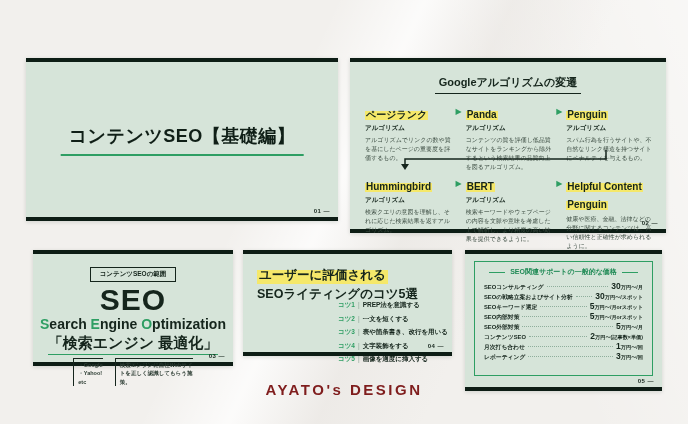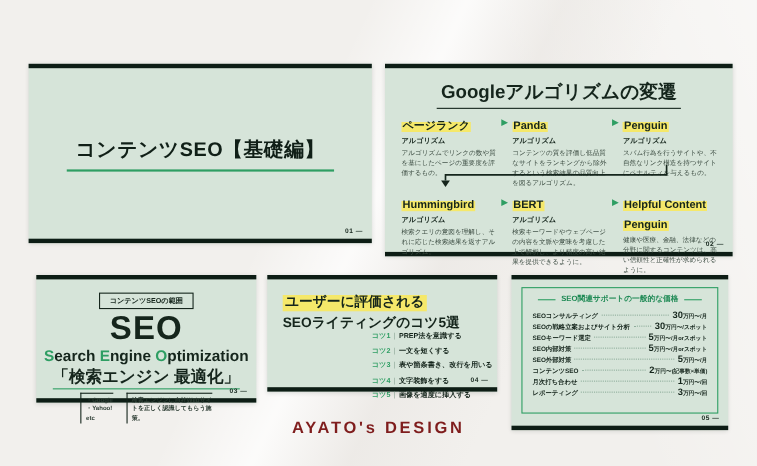--- a/index.html
+++ b/index.html
@@ -28,21 +28,21 @@
   #slide1 { left:26px; top:58px; width:312px; height:163px;padding-left:36px; }
   #slide1 .title {
     position:absolute; left:50%; top:50%; transform:translate(-50%,-50%);
     font-size:18px; font-weight:800; letter-spacing:.5px; white-space:nowrap;
     padding:0 8px 6px; border-bottom:2.5px solid #2e9e63; color:#101f17;
   }
   
   #slide2 { left:350px; top:58px; width:316px; height:175px; }
   #slide2 .title-wrap { text-align:center; margin-top:10px; }
   #slide2 .title {
-    display:inline-block; font-size:17px; font-weight:800;
+    display:inline-block; font-size:11px; font-weight:800;
     padding:0 4px 3px; border-bottom:1.5px solid #15251c;
   }
   .algo-row { position:absolute; left:15px; right:13px; display:flex; align-items:flex-start; }
   #row1 { top:42px; }
   #row2 { top:114px; }
   .algo-card { width:90px; }
   .algo-name {
     display:inline; font-size:10px; font-weight:800; line-height:1.25; color:#15251c;
     background:linear-gradient(transparent 18%, #f5e86a 18%);
     -webkit-box-decoration-break:clone; box-decoration-break:clone;

